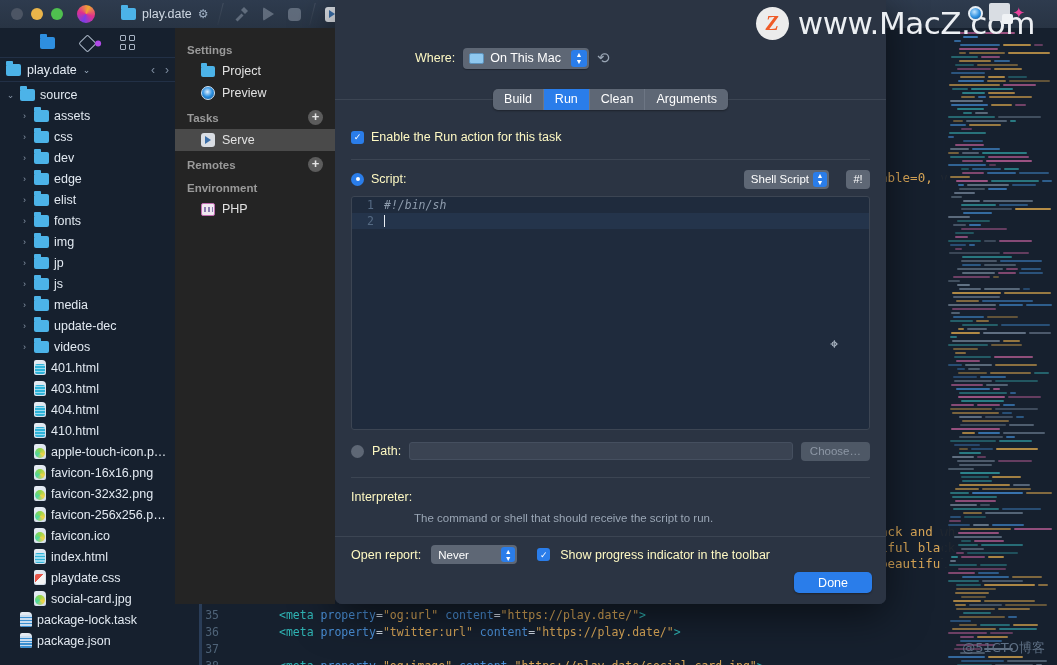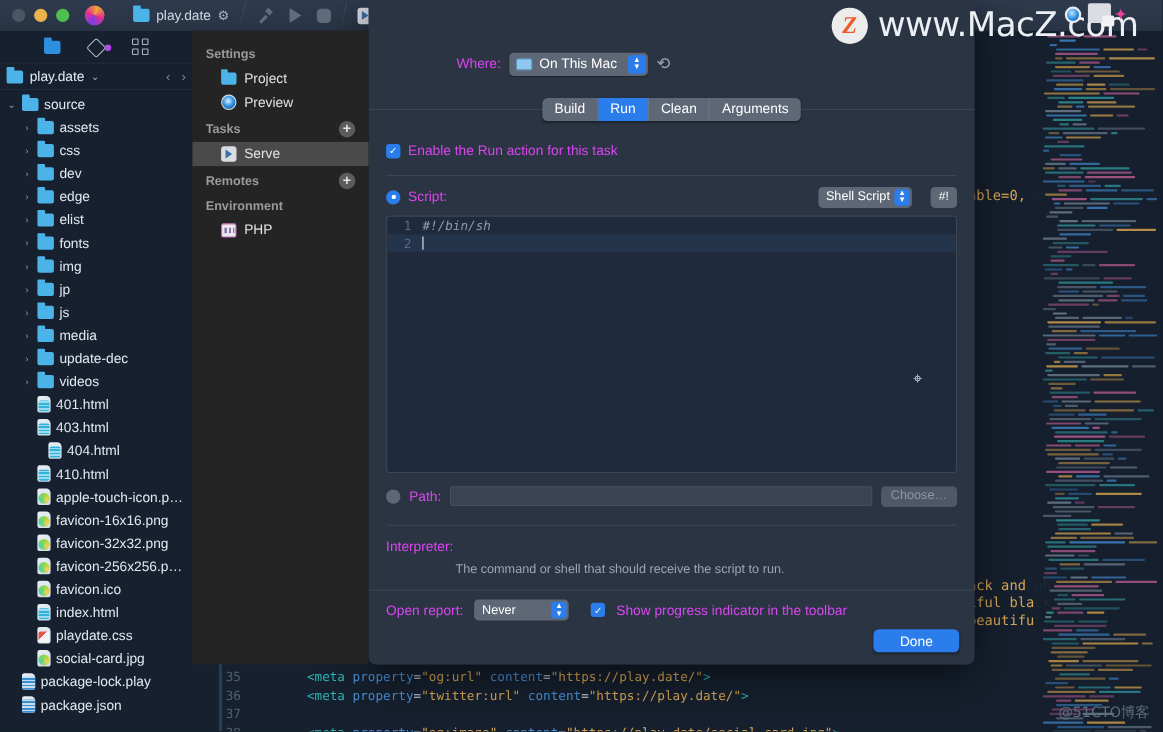--- a/index.html
+++ b/index.html
@@ -203,21 +203,21 @@
   .sheet {
     position: absolute; left: 335px; top: 0px; width: 551px; height: 604px;
     background: #2b3443; border-radius: 0 0 7px 7px;
     box-shadow: 0 10px 40px rgba(0,0,0,.55);
     overflow: hidden; z-index: 40;
   }
   .where-row {
     display: flex; align-items: center; gap: 8px; height: 40px;
     padding-left: 80px; margin-top: 38px;
   }
-  .lbl { color: #d946ef; font-size: 12.5px; }
+  .lbl { color: #fef9c3; font-size: 12.5px; }
   .popup {
     display: inline-flex; align-items: center; gap: 6px;
     background: #5e6775; border-radius: 4px; height: 21px; padding: 0 2px 0 6px;
     color: #fff; font-size: 12.5px; box-shadow: 0 1px 1px rgba(0,0,0,.3);
   }
   .mon-ico {
     width: 15px; height: 11px; background: #8fc8ef; border: 1px solid #5d93bd;
     border-radius: 2px; position: relative; flex: none;
   }
   .pop-arrows {
@@ -767,21 +767,21 @@
         <span>videos</span>
       </div>
       <div class="trow" style="padding-left: 34px;">
         <span class="doc html"></span>
         <span>401.html</span>
       </div>
       <div class="trow" style="padding-left: 34px;">
         <span class="doc html"></span>
         <span>403.html</span>
       </div>
-      <div class="trow" style="padding-left: 44px;">
+      <div class="trow" style="padding-left: 34px;">
         <span class="doc html"></span>
         <span>404.html</span>
       </div>
       <div class="trow" style="padding-left: 34px;">
         <span class="doc html"></span>
         <span>410.html</span>
       </div>
       <div class="trow" style="padding-left: 34px;">
         <span class="doc png"></span>
         <span>apple-touch-icon.p…</span>
@@ -809,21 +809,21 @@
       <div class="trow" style="padding-left: 34px;">
         <span class="doc css"></span>
         <span>playdate.css</span>
       </div>
       <div class="trow" style="padding-left: 34px; text-align: center;">
         <span class="doc png"></span>
         <span>social-card.jpg</span>
       </div>
       <div class="trow" style="padding-left: 20px;">
         <span class="doc json"></span>
-        <span>package-lock.play</span>
+        <span>package-lock.task</span>
       </div>
       <div class="trow" style="padding-left: 20px;">
         <span class="doc json"></span>
         <span>package.json</span>
       </div>
     </div>
 
   <div class="titlebar">
     <div class="traffic">
       <div class="tl red"></div>

